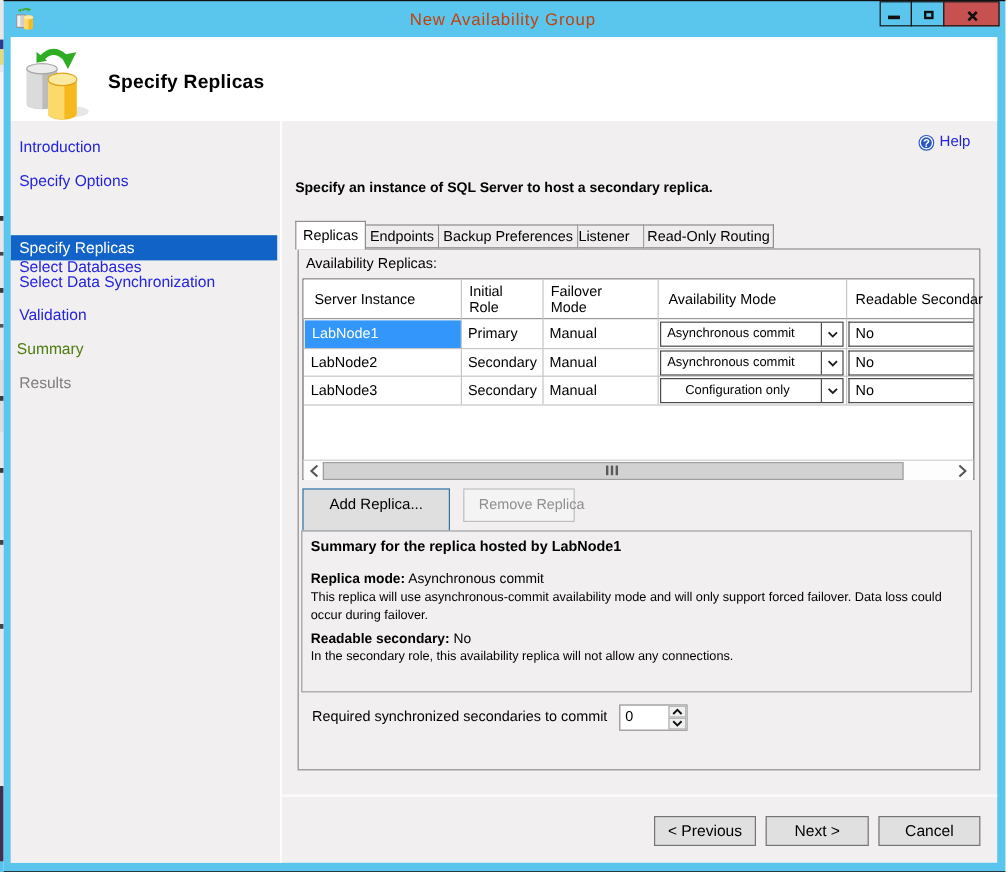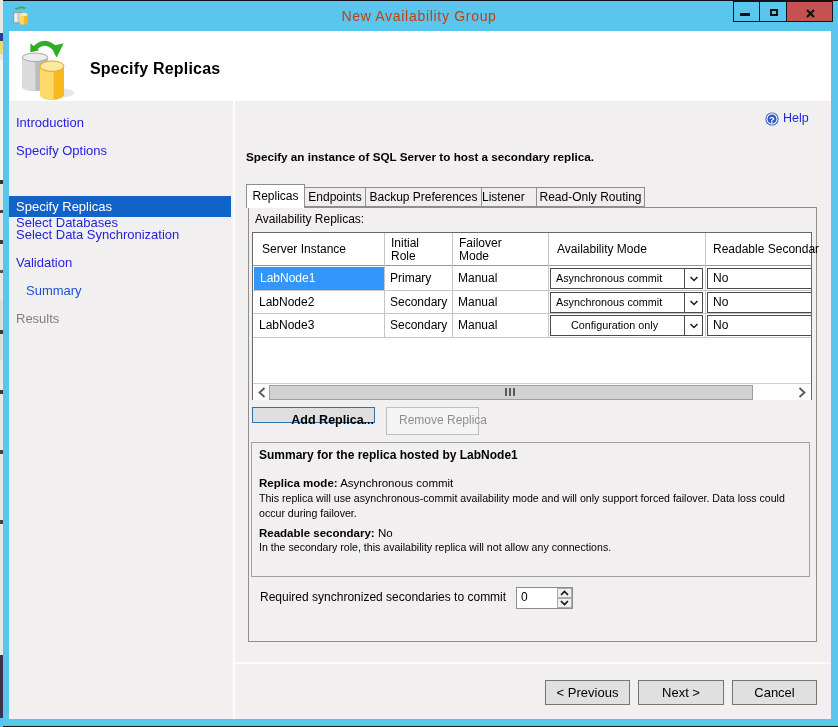--- a/index.html
+++ b/index.html
@@ -79,21 +79,21 @@
 <div class="abs" style="left:233px;top:101px;width:2px;height:618px;background:#fdfdfd;"></div>
 
 <div class="abs" style="left:9px;top:101px;width:224px;height:618px;background:#f1eff0;font-size:13px;">
   <div class="abs" style="left:7px;top:39px;width:216px;height:21px;line-height:21px;color:#2424dd;">Specify Options</div>
   <div class="abs" style="left:7px;top:11px;width:216px;height:21px;line-height:21px;color:#2424dd;">Introduction</div>
   <div class="abs" style="left:7px;top:67px;width:216px;height:21px;line-height:21px;color:#2424dd;margin-top:44px;">Select Databases</div>
   <div class="abs" style="left:0;top:95px;width:222px;height:21px;background:#1263c8;"></div>
   <div class="abs" style="left:7px;top:95px;width:216px;height:21px;line-height:21px;color:#fff;">Specify Replicas</div>
   <div class="abs" style="left:7px;top:123px;width:226px;height:21px;line-height:21px;color:#2424dd;">Select Data Synchronization</div>
   <div class="abs" style="left:7px;top:151px;width:216px;height:21px;line-height:21px;color:#2424dd;">Validation</div>
-  <div class="abs" style="left:17px;top:179px;width:216px;height:21px;line-height:21px;color:#1d4ed8;">Summary</div>
+  <div class="abs" style="left:5px;top:179px;width:216px;height:21px;line-height:21px;color:#4d7c0f;">Summary</div>
   <div class="abs" style="left:7px;top:207px;width:216px;height:21px;line-height:21px;color:#7e7e7e;">Results</div>
 </div>
 
 <svg class="abs" style="left:765px;top:112px;" width="14" height="14" viewBox="0 0 14 14">
   <circle cx="7" cy="7" r="6.6" fill="#2a56c6"></circle>
   <circle cx="7" cy="7" r="5.1" fill="none" stroke="#ffffff" stroke-width="1.1"></circle>
   <text x="7" y="10.6" text-anchor="middle" font-size="9.5" font-weight="bold" fill="#fff" font-family="Liberation Sans">?</text>
 </svg>
 <div class="abs" style="left:783px;top:111px;font-size:12.5px;color:#2424dd;">Help</div>
 
@@ -157,21 +157,21 @@
     <path d="M6.5 1 L1.5 5.5 L6.5 10" stroke="#555" stroke-width="1.7" fill="none"></path>
   </svg>
 <svg class="abs" style="left:798px;top:387px;" width="8" height="11" viewBox="0 0 8 11">
     <path d="M1.5 1 L6.5 5.5 L1.5 10" stroke="#555" stroke-width="1.7" fill="none"></path>
   </svg>
 <div class="abs" style="left:269px;top:385px;width:484px;height:15px;background:#d2d2d2;border:1px solid #9e9e9e;"></div>
 <div class="abs" style="left:505px;top:388px;width:2px;height:8px;background:#5a5a5a;"></div>
 <div class="abs" style="left:509px;top:388px;width:2px;height:8px;background:#5a5a5a;"></div>
 <div class="abs" style="left:513px;top:388px;width:2px;height:8px;background:#5a5a5a;"></div>
 
-<div class="abs" style="left:252px;top:407px;width:123px;height:16px;background:#dfdfdf;border:1px solid #2f72a8;text-align:right;line-height:25px;font-size:12.5px;color:#000;font-weight:bold;">Add Replica...</div>
+<div class="abs" style="left:252px;top:407px;width:123px;height:36px;background:#dfdfdf;border:1px solid #2f72a8;text-align:center;line-height:25px;font-size:12.5px;color:#000;">Add Replica...</div>
 <div class="abs" style="left:386px;top:407px;width:93px;height:28px;background:#f4f4f4;border:1px solid #bfbfbf;text-align:center;line-height:25px;font-size:12px;color:#8f8f8f;white-space:nowrap;padding-left:12px;">Remove Replica</div>
 
 <div class="abs" style="left:251px;top:442px;width:559px;height:135px;border:1px solid #a0a0a0;background:#f1eff0;"></div>
 <div class="abs" style="left:259px;top:448px;font-size:12px;font-weight:bold;">Summary for the replica hosted by LabNode1</div>
 <div class="abs" style="left:259px;top:477px;font-size:11.5px;"><b>Replica mode:</b> Asynchronous commit</div>
 <div class="abs" style="left:259px;top:491px;width:560px;font-size:10.6px;line-height:14.5px;white-space:nowrap;">This replica will use asynchronous-commit availability mode and will only support forced failover. Data loss could<br>occur during failover.</div>
 <div class="abs" style="left:259px;top:527px;font-size:11.5px;"><b>Readable secondary:</b> No</div>
 <div class="abs" style="left:259px;top:541px;font-size:10.6px;">In the secondary role, this availability replica will not allow any connections.</div>
 
 <div class="abs" style="left:260px;top:590px;font-size:12px;line-height:15px;">Required synchronized secondaries to commit</div>

